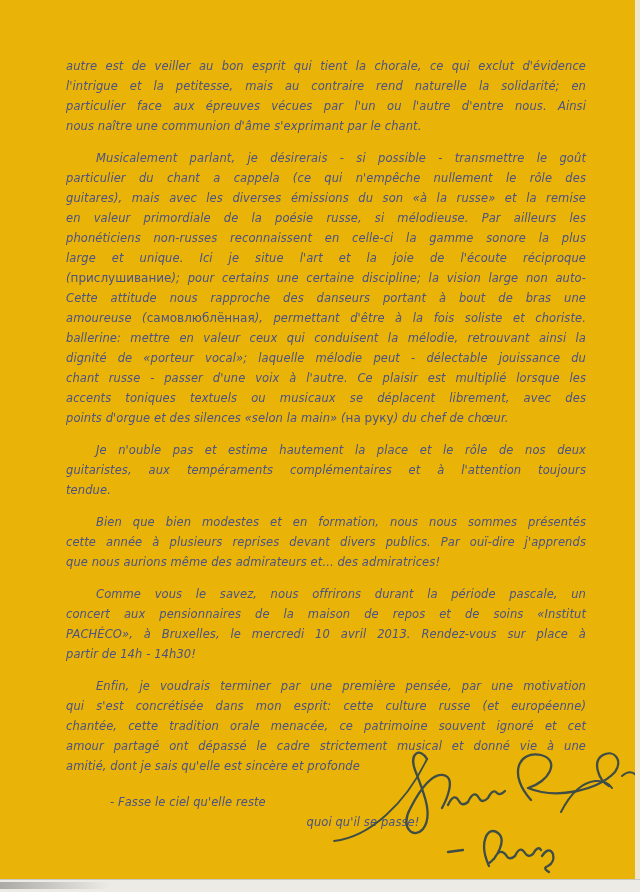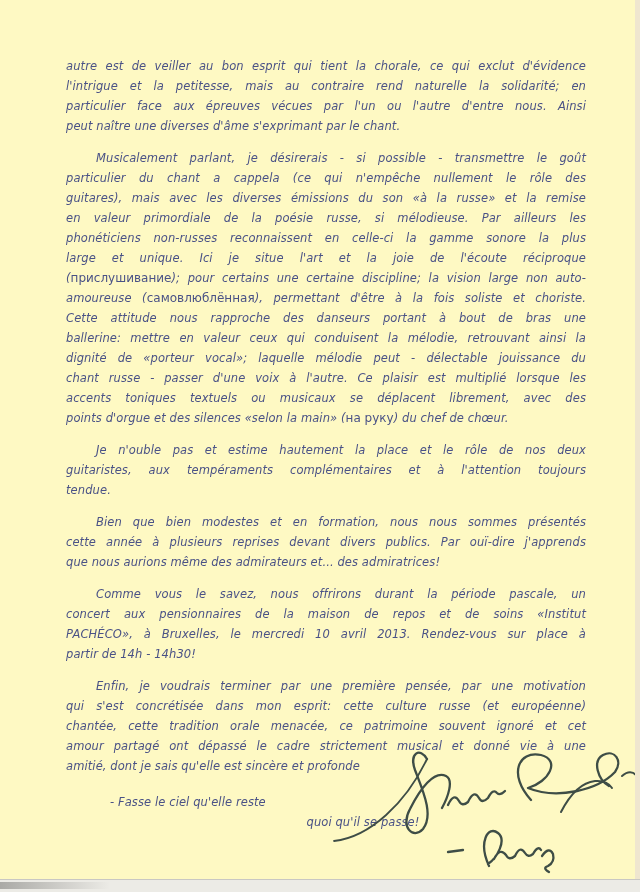--- a/index.html
+++ b/index.html
@@ -3,21 +3,21 @@
 <meta charset="utf-8">
 <style>
   html,body{margin:0;padding:0;}
   body{
     width:640px;height:892px;overflow:hidden;
     background:#e7e6e1;
     font-family:"DejaVu Sans",sans-serif;
   }
   .paper{
     position:relative;width:640px;height:892px;
-    background:#fef9c3;
+    background:#eab308;
     overflow:hidden;
   }
   .edge-right{
     position:absolute;right:0;top:0;width:5px;height:100%;
     background:#efe6cf;
   }
   .edge-bottom{
     position:absolute;left:0;bottom:0;width:100%;height:12px;
     background:#ecebe6;border-top:1px solid #c9c8c3;
   }
@@ -49,33 +49,33 @@
 <body>
 
 <div class="paper">
 
   <div class="letter">
 
     <div class="para">
       <div class="line hw just">autre est de veiller au bon esprit qui tient la chorale, ce qui exclut d'évidence</div>
       <div class="line hw just">l'intrigue et la petitesse, mais au contraire rend naturelle la solidarité; en</div>
       <div class="line hw just">particulier face aux épreuves vécues par l'un ou l'autre d'entre nous. Ainsi</div>
-      <div class="line hw">peut naître une diverses d'âme s'exprimant par le chant.</div>
+      <div class="line hw">nous naître une communion d'âme s'exprimant par le chant.</div>
     </div>
 
     <div class="para indent">
       <div class="line hw just">Musicalement parlant, je désirerais - si possible - transmettre le goût</div>
       <div class="line hw just">particulier du chant a cappela (ce qui n'empêche nullement le rôle des</div>
       <div class="line hw just">guitares), mais avec les diverses émissions du son «à la russe» et la remise</div>
       <div class="line hw just">en valeur primordiale de la poésie russe, si mélodieuse. Par ailleurs les</div>
       <div class="line hw just">phonéticiens non-russes reconnaissent en celle-ci la gamme sonore la plus</div>
       <div class="line hw just">large et unique. Ici je situe l'art et la joie de l'écoute réciproque</div>
       <div class="line hw just">(<span class="cyr">прислушивание</span>); pour certains une certaine discipline; la vision large non auto-</div>
+      <div class="line hw just">Cette attitude nous rapproche des danseurs portant à bout de bras une</div>
       <div class="line hw just">amoureuse (<span class="cyr">самовлюблённая</span>), permettant d'être à la fois soliste et choriste.</div>
-      <div class="line hw just">Cette attitude nous rapproche des danseurs portant à bout de bras une</div>
       <div class="line hw just">ballerine: mettre en valeur ceux qui conduisent la mélodie, retrouvant ainsi la</div>
       <div class="line hw just">dignité de «porteur vocal»; laquelle mélodie peut - délectable jouissance du</div>
       <div class="line hw just">chant russe - passer d'une voix à l'autre. Ce plaisir est multiplié lorsque les</div>
       <div class="line hw just">accents toniques textuels ou musicaux se déplacent librement, avec des</div>
       <div class="line hw">points d'orgue et des silences «selon la main» (<span class="cyr">на руку</span>) du chef de chœur.</div>
     </div>
 
     <div class="para indent">
       <div class="line hw just">Je n'ouble pas et estime hautement la place et le rôle de nos deux</div>
       <div class="line hw just">guitaristes, aux tempéraments complémentaires et à l'attention toujours</div>

